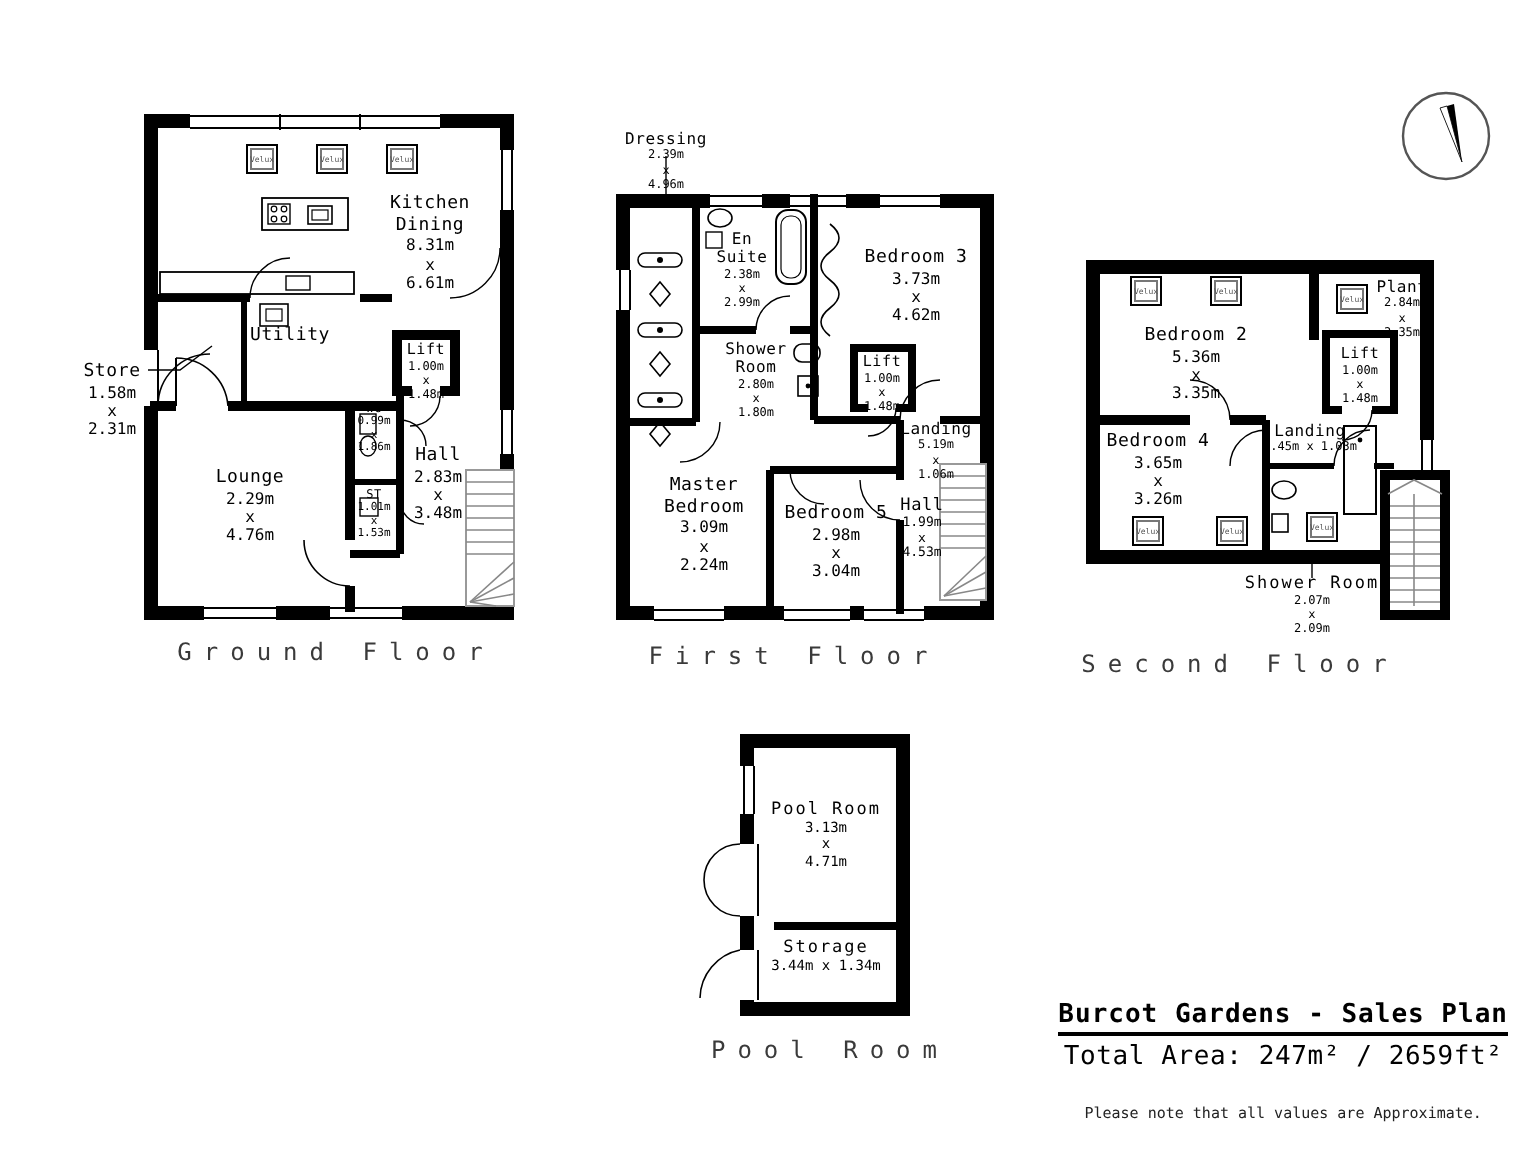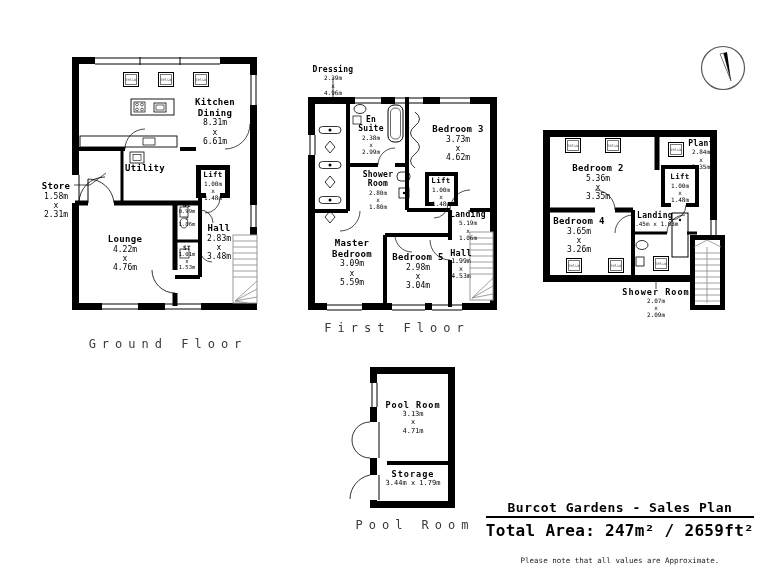--- a/index.html
+++ b/index.html
@@ -1,37 +1,37 @@
 <!DOCTYPE html>
 <html><head>
 <meta charset="utf-8">
 <style>
   html,body{margin:0;padding:0;background:#fff;}
   #canvas{position:relative;width:768px;height:576px;background:#fff;overflow:hidden;
           font-family:"DejaVu Sans Mono",monospace;color:#000;}
   .floor{position:absolute;}
   .floor svg{position:absolute;left:0;top:0;}
   .room{position:absolute;text-align:center;line-height:1.18;transform:translateX(-50%);z-index:5;}
-  .room .rn{font-weight:bold;font-size:9px;letter-spacing:.3px;}
+  .room .rn{font-weight:normal;font-size:9px;letter-spacing:.3px;}
   .room .rd{font-size:8px;}
   .room.sm .rn{font-size:7.5px;}
   .room.sm .rd{font-size:6px;}
   .room.xs .rn{font-size:6px;}
   .room.xs .rd{font-size:5.5px;}
   .room.nowrap .rn{white-space:nowrap;}
   .floor-label{position:absolute;transform:translateX(-50%);white-space:nowrap;
                font-size:12px;letter-spacing:6px;color:#3a3a3a;z-index:5;}
   .velux{position:absolute;width:16px;height:15px;border:1px solid #000;padding:1px;
          box-sizing:border-box;z-index:4;background:#fff;}
   .velux-in{width:100%;height:100%;border:1px solid #777;display:flex;align-items:center;
             justify-content:center;font-size:4px;color:#555;box-sizing:border-box;}
   .title-block{position:absolute;right:14px;top:500px;text-align:center;width:max-content;z-index:6;}
   .tb-title{font-size:13px;font-weight:bold;letter-spacing:.5px;border-bottom:2px solid #000;
             padding-bottom:1px;}
-  .tb-area{font-size:16px;margin-top:3px;letter-spacing:.3px;font-weight:bold;}
+  .tb-area{font-size:13px;margin-top:3px;letter-spacing:.3px;}
   .tb-note{font-size:7.5px;margin-top:16px;color:#222;}
   .compass{position:absolute;left:697px;top:42px;z-index:6;}
 </style>
 </head>
 <body>
 
 <div id="canvas">
 
   <div class="floor" style="left:30px;top:45px;width:248px;height:300px">
     <svg width="248" height="300" viewBox="0 0 248 300">
@@ -182,25 +182,25 @@
       <div class="rd">1.53m</div>
     </div>
     <div class="room nowrap" style="left:189px;top:178px;width:46px">
       <div class="rn">Hall</div>
       <div class="rd">2.83m</div>
       <div class="rd">x</div>
       <div class="rd">3.48m</div>
     </div>
     <div class="room nowrap" style="left:95px;top:189px;width:60px">
       <div class="rn">Lounge</div>
-      <div class="rd">4.22m</div>
+      <div class="rd">2.29m</div>
       <div class="rd">x</div>
       <div class="rd">4.76m</div>
     </div>
-    <div class="floor-label" style="left:138px;top:292px">Ground Floor</div>
+    <div class="floor-label" style="left:138px;top:274px">Ground Floor</div>
   </div>
 
   <div class="floor" style="left:300px;top:60px;width:210px;height:290px">
     <svg width="210" height="290" viewBox="0 0 210 290">
 
       <line x1="33" y1="18" x2="33" y2="95" stroke="#000" stroke-width="0.7"></line>
 
       <rect x="11.5" y="40.5" width="182" height="206" fill="#fff" stroke="#000" stroke-width="7"></rect>
 
       <g>
@@ -337,21 +337,21 @@
     <div class="room sm nowrap" style="left:168px;top:150px">
       <div class="rn" style="font-size:8px">Landing</div>
       <div class="rd">5.19m</div>
       <div class="rd">x</div>
       <div class="rd">1.06m</div>
     </div>
     <div class="room" style="left:52px;top:178px;width:62px">
       <div class="rn">Master Bedroom</div>
       <div class="rd">3.09m</div>
       <div class="rd">x</div>
-      <div class="rd">5.59m</div>
+      <div class="rd">2.24m</div>
     </div>
     <div class="room nowrap" style="left:118px;top:192px">
       <div class="rn">Bedroom 5</div>
       <div class="rd">2.98m</div>
       <div class="rd">x</div>
       <div class="rd">3.04m</div>
     </div>
     <div class="room sm nowrap" style="left:161px;top:188px">
       <div class="rn" style="font-size:8.5px">Hall</div>
       <div class="rd" style="font-size:6.5px">1.99m</div>
@@ -461,20 +461,21 @@
       <div class="rd">3.65m</div>
       <div class="rd">x</div>
       <div class="rd">3.26m</div>
     </div>
     <div class="room sm nowrap" style="left:121px;top:192px">
       <div class="rn" style="font-size:8.5px;letter-spacing:1px">Shower Room</div>
       <div class="rd">2.07m</div>
       <div class="rd">x</div>
       <div class="rd">2.09m</div>
     </div>
+    <div class="floor-label" style="left:85px;top:230px">Second Floor</div>
   </div>
 
   <div class="floor" style="left:345px;top:350px;width:140px;height:195px">
     <svg width="140" height="195" viewBox="0 0 140 195">
       <rect x="28.5" y="20.5" width="78" height="134" fill="#fff" stroke="#000" stroke-width="7"></rect>
 
       <g>
         <rect x="25" y="33" width="9" height="24" fill="#fff"></rect>
         <line x1="27" y1="33" x2="27" y2="57" stroke="#000" stroke-width="1"></line>
         <line x1="32" y1="33" x2="32" y2="57" stroke="#000" stroke-width="1"></line>
@@ -496,21 +497,21 @@
       <line x1="42" y1="113" x2="107" y2="113" stroke="#000" stroke-width="4"></line>
     </svg>
     <div class="room sm nowrap" style="left:68px;top:50px">
       <div class="rn" style="font-size:8.5px;letter-spacing:1px">Pool Room</div>
       <div class="rd" style="font-size:7px">3.13m</div>
       <div class="rd" style="font-size:7px">x</div>
       <div class="rd" style="font-size:7px">4.71m</div>
     </div>
     <div class="room sm nowrap" style="left:68px;top:119px">
       <div class="rn" style="font-size:8.5px;letter-spacing:1px">Storage</div>
-      <div class="rd" style="font-size:7px">3.44m x 1.79m</div>
+      <div class="rd" style="font-size:7px">3.44m x 1.34m</div>
     </div>
     <div class="floor-label" style="left:70px;top:168px">Pool Room</div>
   </div>
 
   <svg class="compass" width="54" height="54" viewBox="0 0 54 54">
     <circle cx="26" cy="26" r="21.5" fill="#fff" stroke="#555" stroke-width="1.2"></circle>
     <polygon points="23,12 30,10 34,39" fill="#000"></polygon>
     <polygon points="23,12 26.5,11 34,39" fill="#fff" stroke="#000" stroke-width="0.4"></polygon>
   </svg>
 

